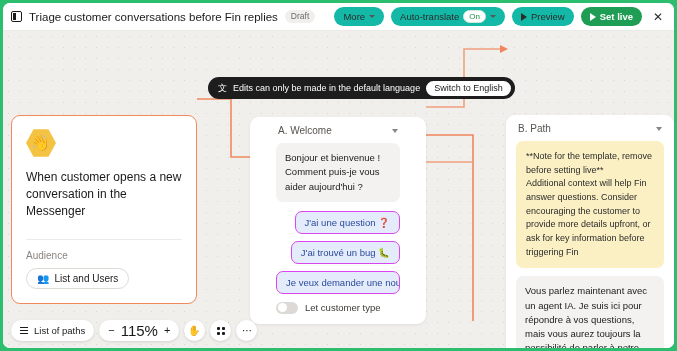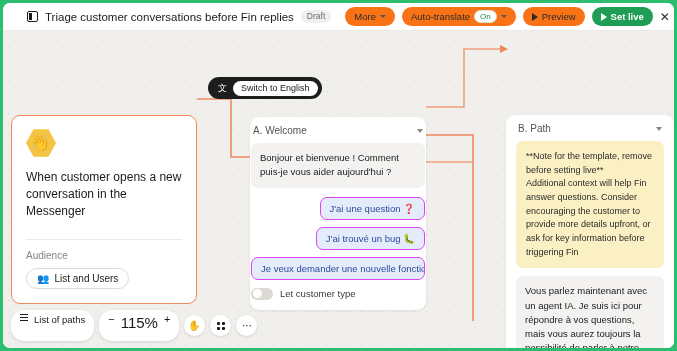--- a/index.html
+++ b/index.html
@@ -26,21 +26,21 @@
     flex-direction: column;
   }
 
   
   .header {
     height: 28px;
     flex: 0 0 28px;
     background: #ffffff;
     display: flex;
     align-items: center;
-    padding: 0 7px 0 24px;
+    padding: 0 7px 0 8px;
     gap: 7px;
     border-bottom: 1px solid #eceae7;
   }
   .panel-icon {
     width: 11px; height: 11px;
     border: 1.6px solid #1a1a1a;
     border-radius: 2px;
     position: relative;
     flex: 0 0 auto;
   }
@@ -60,21 +60,21 @@
     font-size: 8.5px;
     color: #6b6b6b;
     background: #f1efed;
     border-radius: 8px;
     padding: 2px 6px;
     line-height: 1;
   }
   .hdr-spacer { flex: 1 1 auto; }
   .hbtn {
     display: flex; align-items: center; gap: 4px;
-    background: #f97316;
+    background: #14b8a6;
     border-radius: 12px;
     height: 19px;
     padding: 0 9px;
     font-size: 9.5px;
     color: #2b2b2b;
     white-space: nowrap;
     cursor: pointer;
   }
   .caret {
     width: 0; height: 0;
@@ -186,21 +186,21 @@
   }
 
   
   .step-card {
     position: absolute;
     background: #ffffff;
     border-radius: 9px;
     z-index: 20;
     box-shadow: 0 1px 3px rgba(0,0,0,0.07);
   }
-  #card-welcome { left: 247px; top: 86px; width: 176px; padding: 8px 1px 10px; }
+  #card-welcome { left: 247px; top: 86px; width: 176px; padding: 8px 26px 10px; }
   #card-path    { left: 503px; top: 84px; width: 168px; padding: 8px 10px 10px; }
 
   .card-head {
     display: flex; align-items: center; justify-content: space-between;
     margin-bottom: 7px;
     padding: 0 2px;
   }
   .card-title { font-size: 10px; color: #57534e; }
   .chev {
     width: 0; height: 0;
@@ -269,24 +269,24 @@
   .note + .bubble { margin-top: 8px; }
 
   
   .toolbar {
     position: absolute;
     left: 8px; bottom: 7px;
     display: flex; align-items: center; gap: 5px;
     z-index: 50;
   }
   .tb-group {
-    display: flex; 
+    display: flex; align-items: center;
     background: #ffffff;
     border-radius: 13px;
-    height: 31px;
+    height: 21px;
     padding: 4px 9px;
     gap: 6px;
     font-size: 9.5px;
     color: #1a1a1a;
     box-shadow: 0 1px 3px rgba(0,0,0,0.12);
     cursor: pointer;
     white-space: nowrap;
   }
   .tb-round {
     width: 21px; height: 21px;
@@ -358,20 +358,21 @@
       <path d="M423 76 L461 76 L461 18 L497 18" fill="none" stroke="#f0a07d" stroke-width="1.6"></path>
       <polygon points="497,14 505,18 497,22" fill="#f0875c"></polygon>
 
       <path d="M423 104 L470 104 L470 290" fill="none" stroke="#f0875c" stroke-width="1.6"></path>
 
       <path d="M423 131 L470 131" fill="none" stroke="#f0a07d" stroke-width="1.6"></path>
     </svg>
 
     <div class="banner">
       <span class="lang-glyph">文</span>
+      <span class="banner-text">Edits can only be made in the default language</span>
       <span class="banner-btn">Switch to English</span>
     </div>
 
     <div class="trigger-card">
       <div class="hex">👋</div>
       <div class="trigger-title">When customer opens a new conversation in the Messenger</div>
       <div class="divider"></div>
       <div class="audience-label">Audience</div>
       <div class="chip">
         <span>👥</span>

